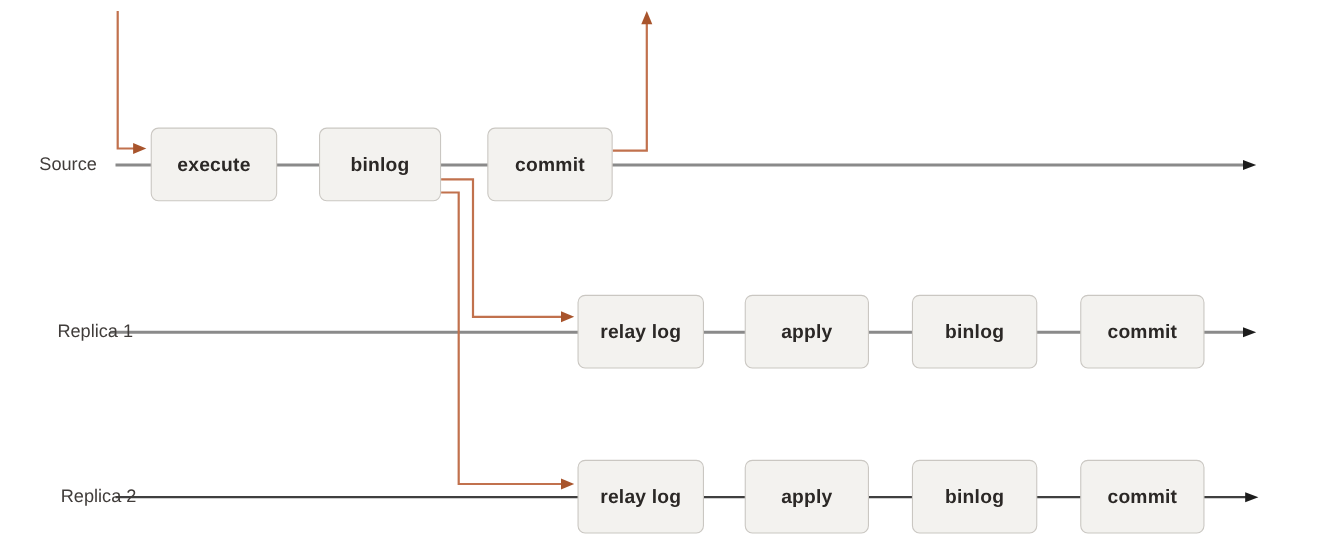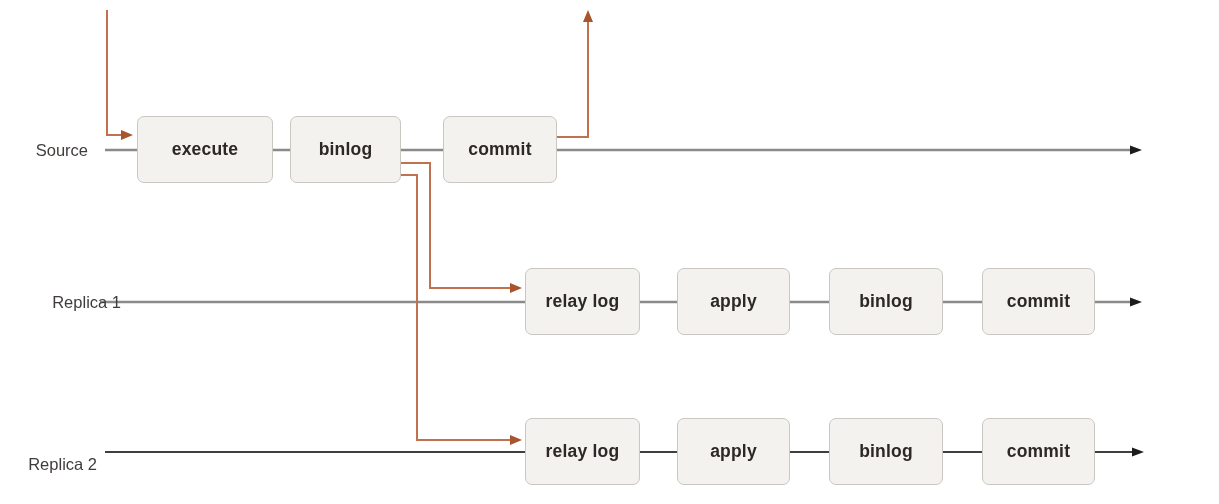--- a/index.html
+++ b/index.html
@@ -46,23 +46,23 @@
     <path class="timeline dark" d="M105,452 H1134" marker-end="url(#ahDark)"></path>
 
     <path class="flow" d="M107,10 V135 H123" marker-end="url(#ahFlow)"></path>
     <path class="flow" d="M557,137 H588 V20" marker-end="url(#ahFlow)"></path>
     <path class="flow" d="M401,163 H430 V288 H512" marker-end="url(#ahFlow)"></path>
     <path class="flow" d="M401,175 H417 V440 H512" marker-end="url(#ahFlow)"></path>
   </svg>
 
   <div class="row-label" style="top:150px;width:88px;">Source</div>
   <div class="row-label" style="top:302px;width:97px;margin-left:24px;">Replica 1</div>
-  <div class="row-label" style="top:464px;width:97px;">Replica 2</div>
+  <div class="row-label" style="top:452px;width:97px;margin-left:27px;">Replica 2</div>
 
-  <div class="node" style="top:116px;left:137px;width:136px;">execute</div>
+  <div class="node" style="top:116px;left:137px;width:115px;">execute</div>
   <div class="node" style="top:116px;left:290px;width:111px;">binlog</div>
   <div class="node" style="top:116px;left:443px;width:114px;">commit</div>
 
   <div class="node" style="top:268px;left:525px;width:115px;">relay log</div>
   <div class="node" style="top:268px;left:677px;width:113px;">apply</div>
   <div class="node" style="top:268px;left:829px;width:114px;">binlog</div>
   <div class="node" style="top:268px;left:982px;width:113px;">commit</div>
 
   <div class="node" style="top:418px;left:525px;width:115px;">relay log</div>
   <div class="node" style="top:418px;left:677px;width:113px;">apply</div>

